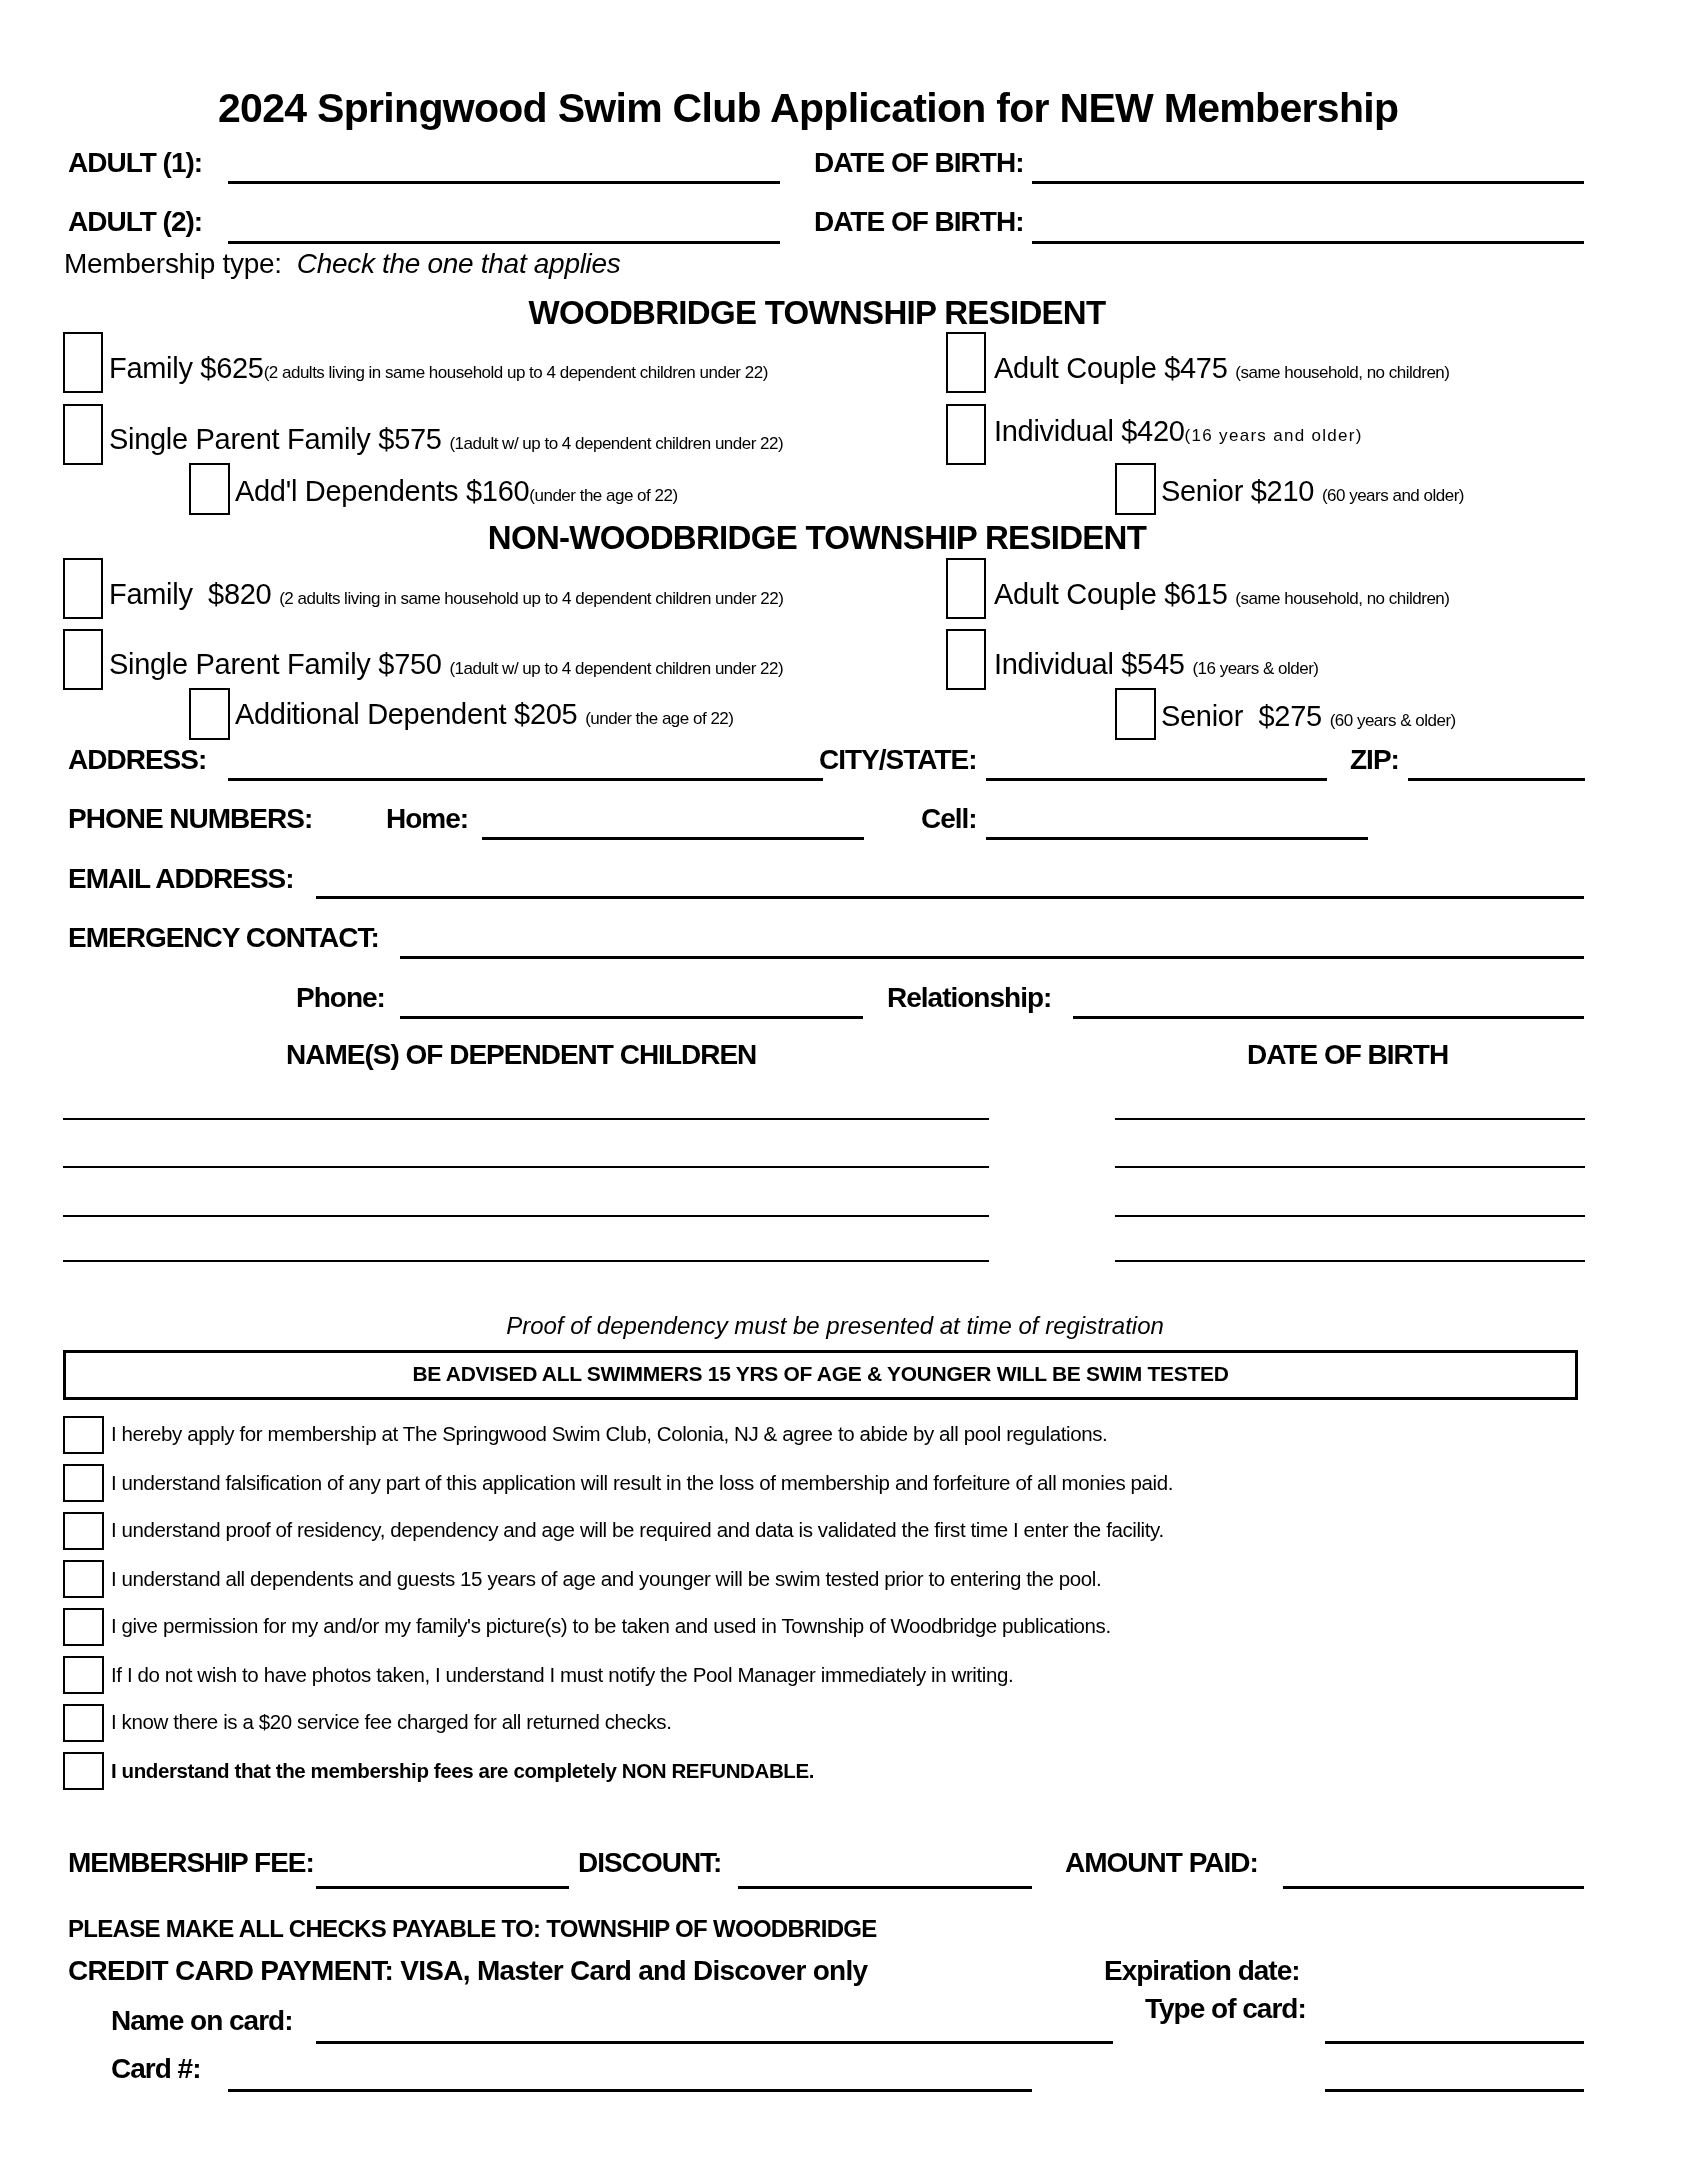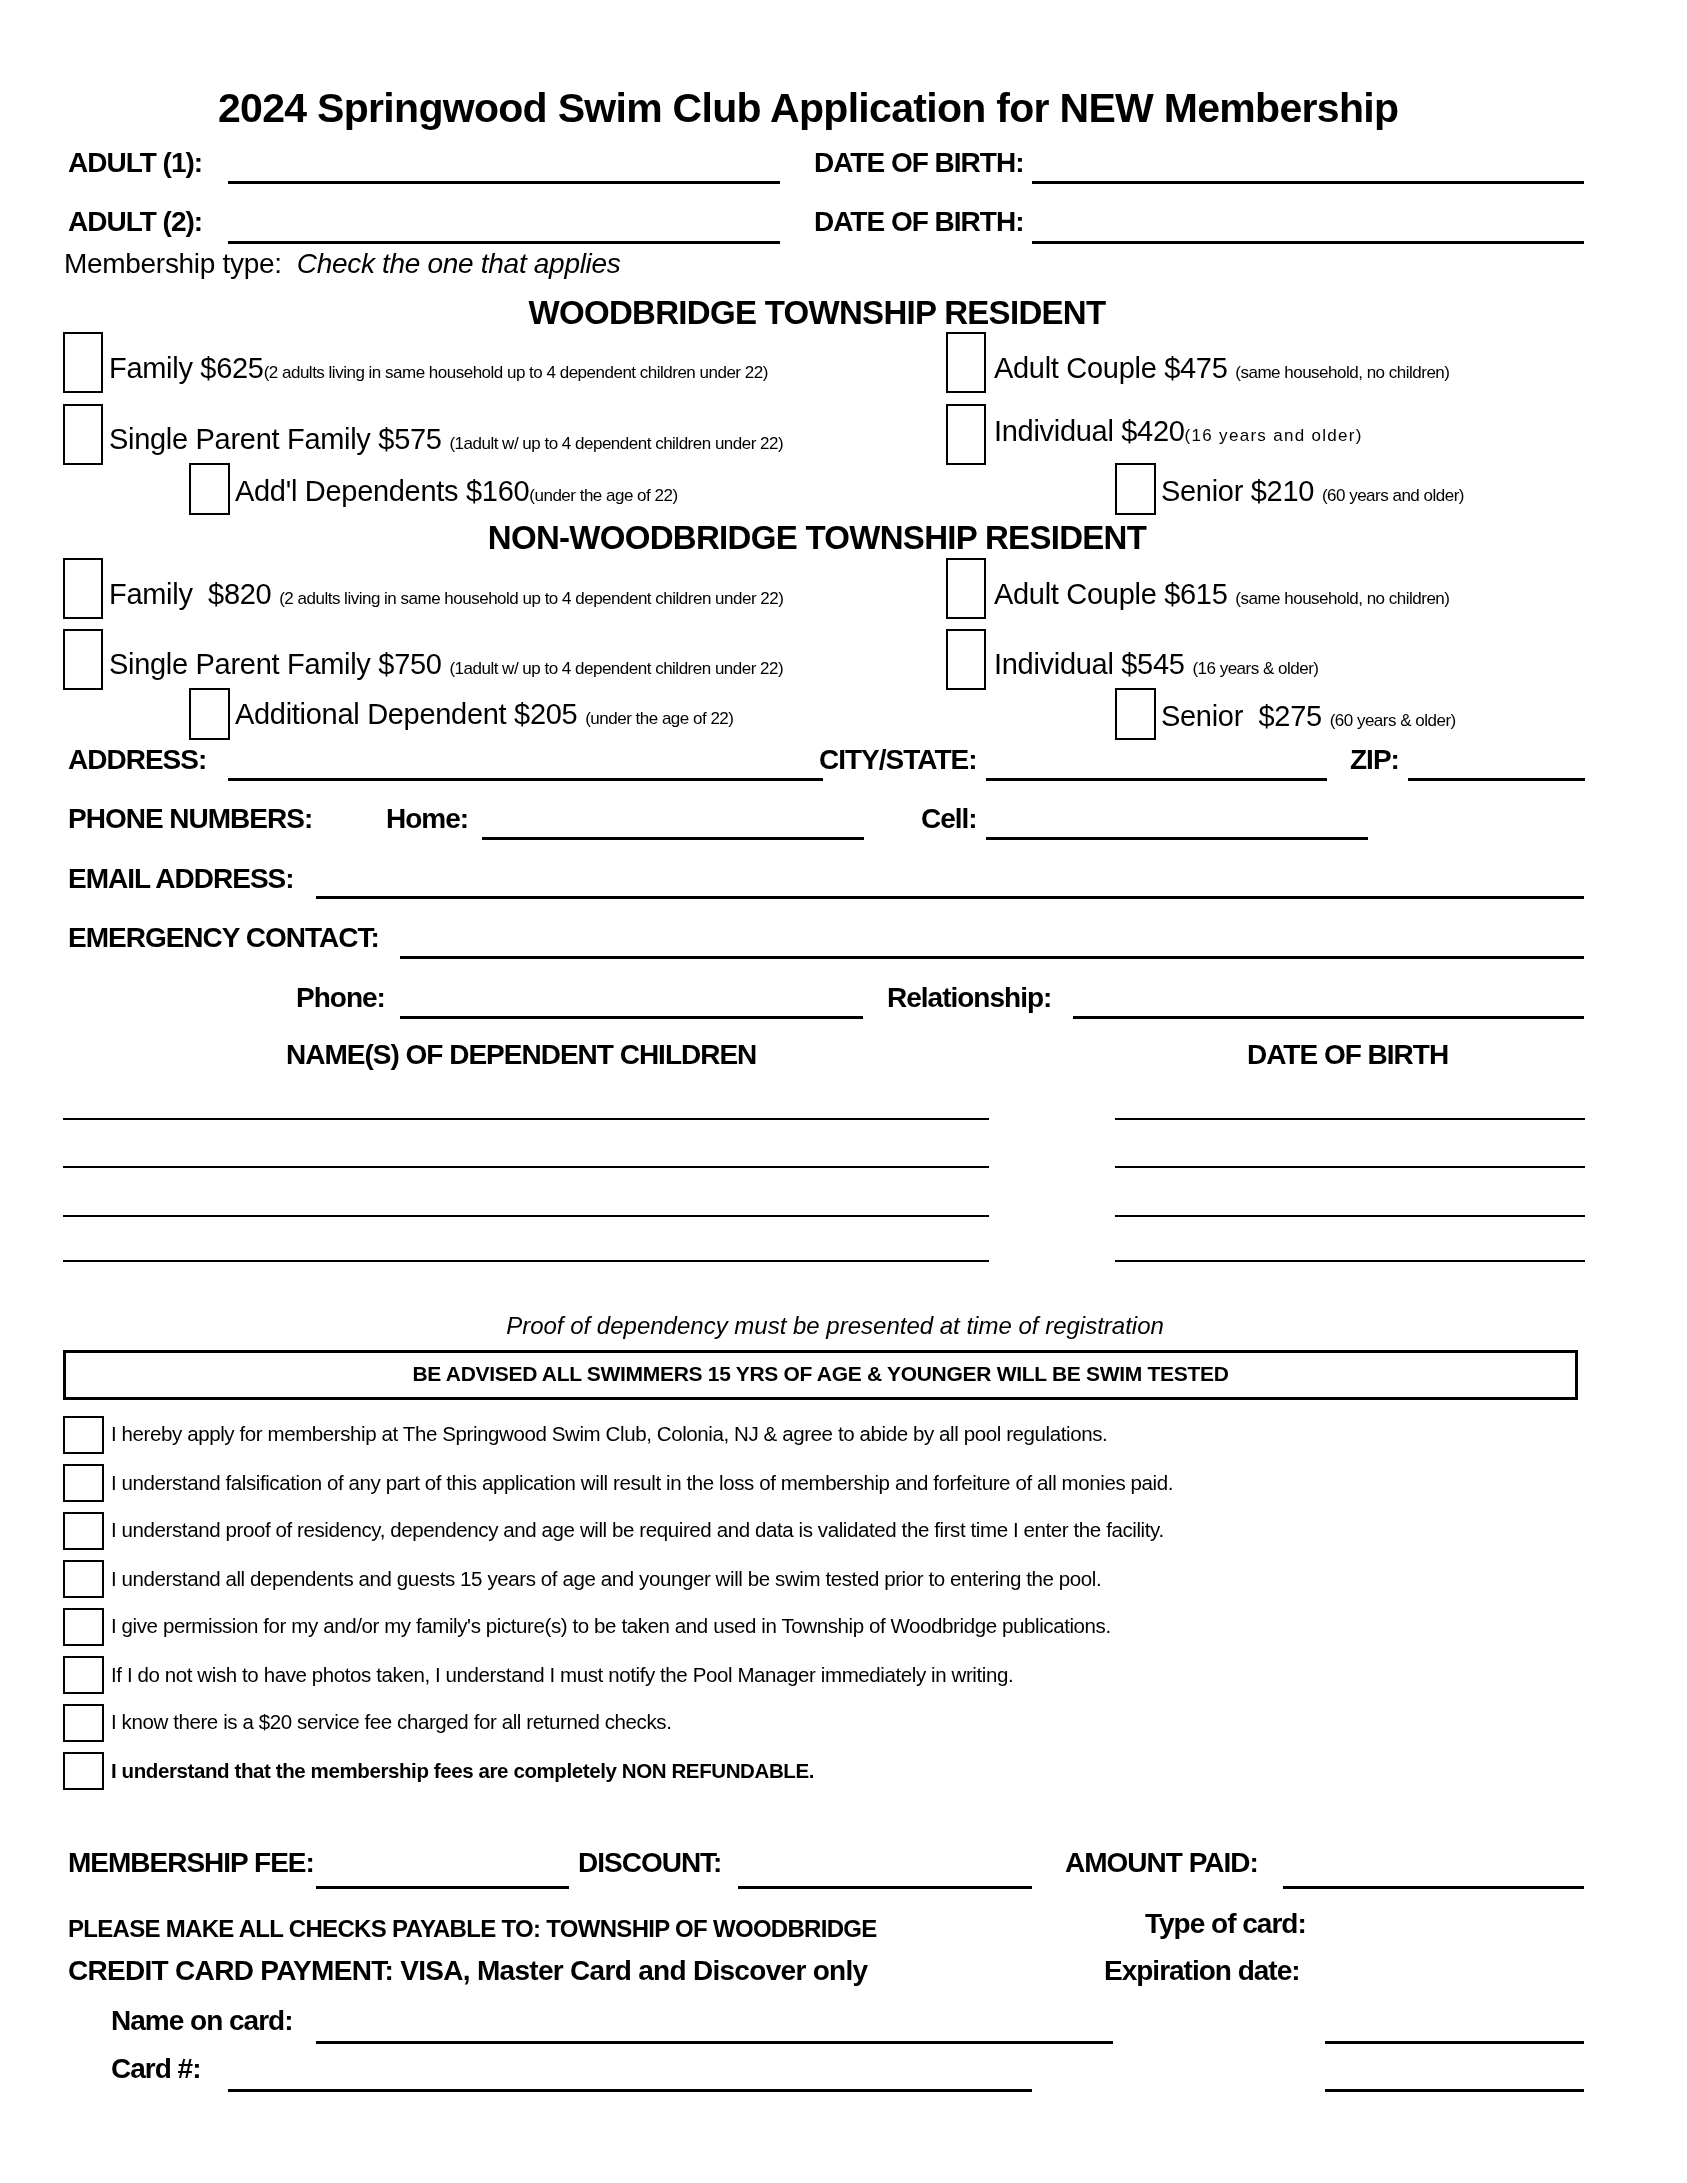--- a/index.html
+++ b/index.html
@@ -148,20 +148,20 @@
 <div class="abs lbl" style="left:578px; top:1847px;">DISCOUNT:</div>
 <div class="line" style="left:738px; top:1886px; width:294px;"></div>
 <div class="abs lbl" style="left:1065px; top:1847px;">AMOUNT PAID:</div>
 <div class="line" style="left:1283px; top:1886px; width:301px;"></div>
 
 <div class="abs" style="left:68px; top:1915px; font-weight:bold; font-size:24px; letter-spacing:-0.7px;">PLEASE MAKE ALL CHECKS PAYABLE TO:  TOWNSHIP OF WOODBRIDGE</div>
 <div class="abs" style="left:68px; top:1955px; font-weight:bold; font-size:28px; letter-spacing:-0.7px;">CREDIT CARD PAYMENT: VISA, Master Card and Discover only</div>
 
 <div class="abs lbl" style="left:111px; top:2005px;">Name on card:</div>
 <div class="line" style="left:316px; top:2041px; width:797px;"></div>
-<div class="abs lbl" style="left:1145px; top:1908px;">Type of card:</div>
+<div class="abs lbl" style="left:1145px; top:1993px;">Type of card:</div>
 <div class="line" style="left:1325px; top:2041px; width:259px;"></div>
 
 <div class="abs lbl" style="left:111px; top:2053px;">Card #:</div>
 <div class="line" style="left:228px; top:2089px; width:804px;"></div>
 <div class="abs lbl" style="left:1104px; top:1955px;">Expiration date:</div>
 <div class="line" style="left:1325px; top:2089px; width:259px;"></div>
 
 
 </body></html>

